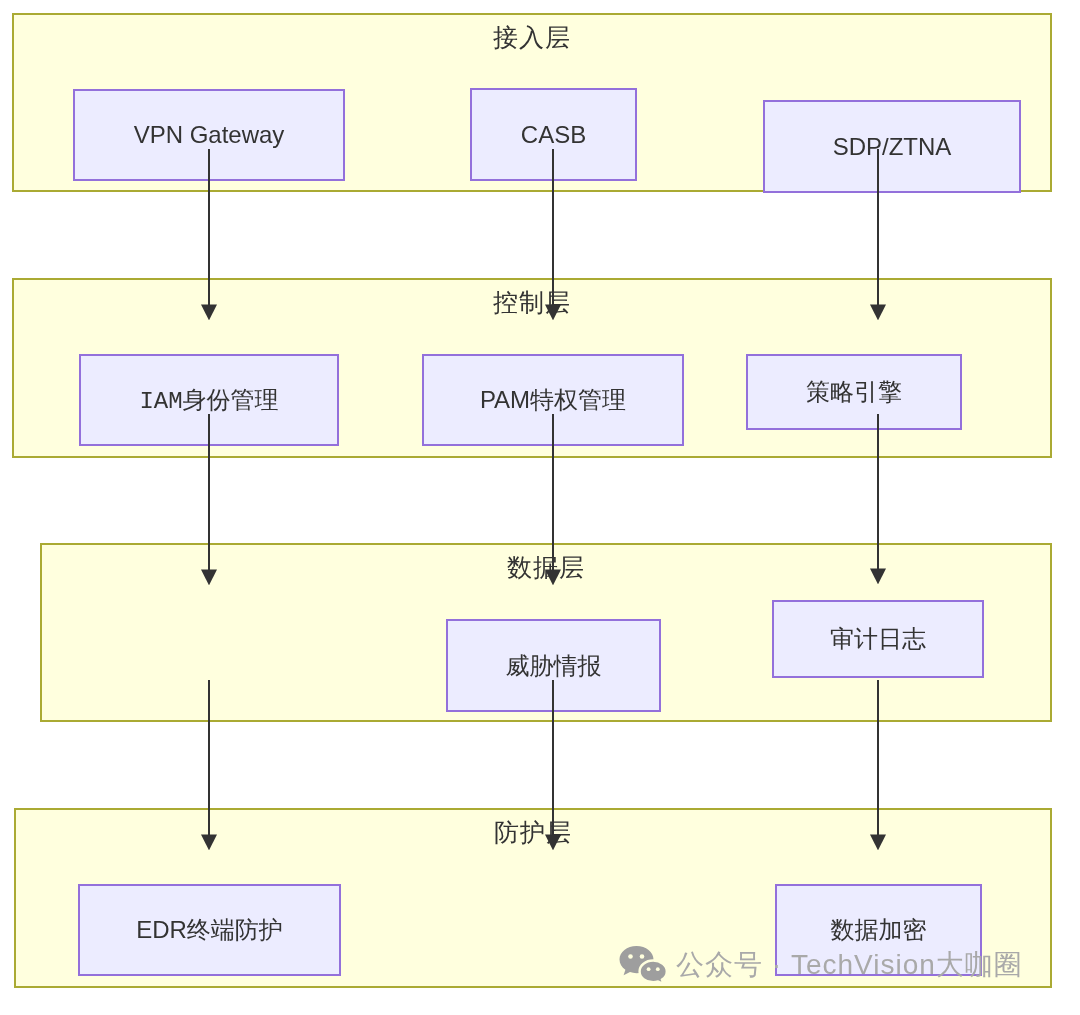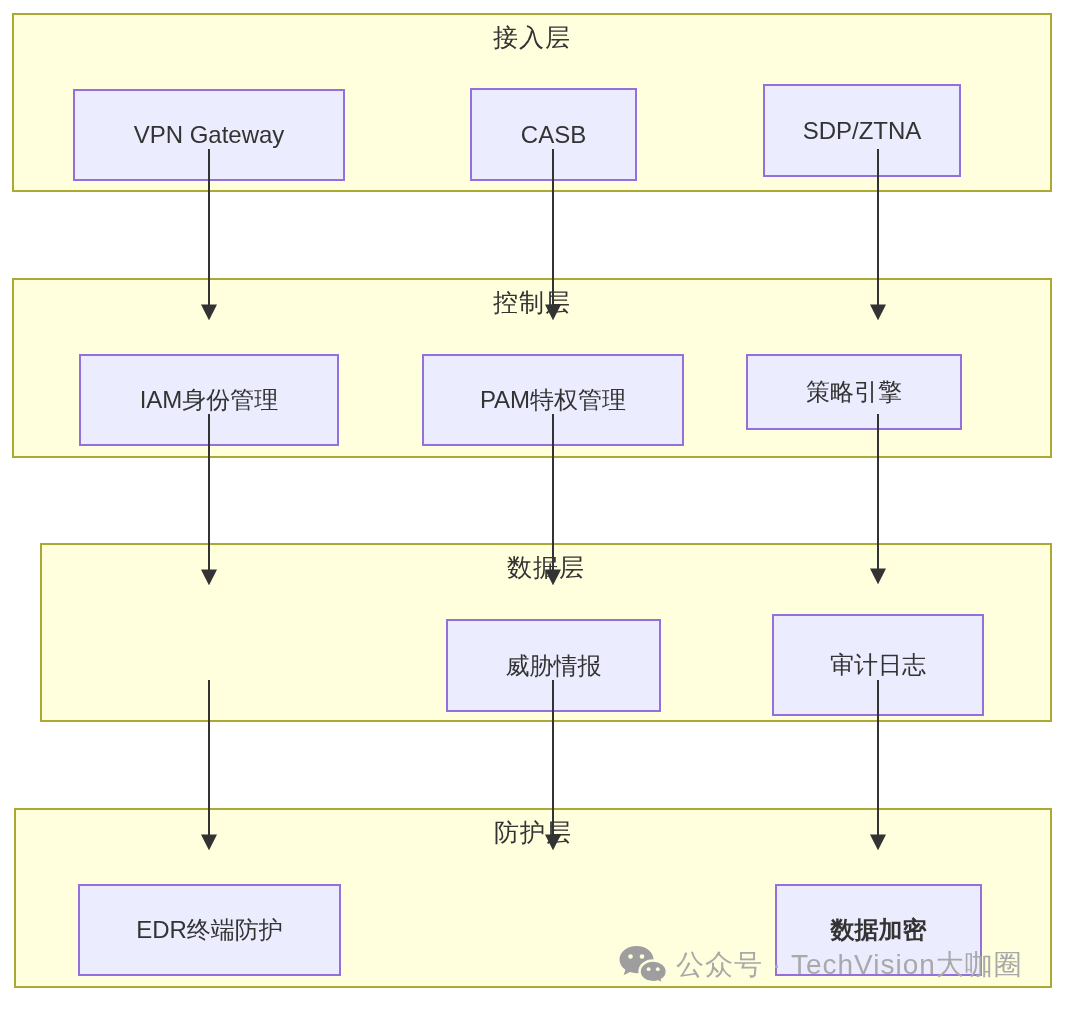--- a/index.html
+++ b/index.html
@@ -65,31 +65,31 @@
   <div class="layer" style="left:40px;top:543px;width:1012px;height:179px;">
     <div class="layer-title">数据层</div>
   </div>
 
   <div class="layer" style="left:14px;top:808px;width:1038px;height:180px;">
     <div class="layer-title">防护层</div>
   </div>
 
   <div class="node" style="left:73px;top:57px;width:272px;height:92px;">VPN Gateway</div>
   <div class="node" style="left:470px;top:56px;width:167px;height:93px;">CASB</div>
-  <div class="node" style="left:763px;top:52px;width:198px;height:93px;text-align:center;">SDP/ZTNA</div>
+  <div class="node" style="left:763px;top:68px;width:258px;height:93px;text-align:center;">SDP/ZTNA</div>
 
-  <div class="node" style="left:79px;top:322px;width:260px;height:92px;">IAM身份管理</div>
+  <div class="node" style="left:79px;top:322px;width:260px;height:92px;font-family:Liberation Mono, monospace;">IAM身份管理</div>
   <div class="node" style="left:422px;top:322px;width:262px;height:92px;">PAM特权管理</div>
   <div class="node" style="left:746px;top:322px;width:216px;height:76px;">策略引擎</div>
 
   <div class="node" style="left:446px;top:587px;width:215px;height:93px;">威胁情报</div>
-  <div class="node" style="left:772px;top:582px;width:212px;height:102px;">审计日志</div>
+  <div class="node" style="left:772px;top:568px;width:212px;height:78px;">审计日志</div>
 
   <div class="node" style="left:78px;top:852px;width:263px;height:92px;">EDR终端防护</div>
-  <div class="node" style="left:775px;top:852px;width:207px;height:92px;font-weight:bold;">数据加密</div>
+  <div class="node" style="left:775px;top:852px;width:207px;height:92px;">数据加密</div>
 
   <svg class="edges" width="1080" height="1015">
     <defs>
       <marker id="arrowhead" viewBox="0 0 10 10" refX="8.5" refY="5" markerWidth="8" markerHeight="8" orient="auto-start-reverse">
         <path d="M0,0 L10,5 L0,10 z" fill="#333333"></path>
       </marker>
     </defs>
 
     <line x1="209" y1="149" x2="209" y2="318" stroke="#333333" stroke-width="2" marker-end="url(#arrowhead)"></line>
     <line x1="553" y1="149" x2="553" y2="318" stroke="#333333" stroke-width="2" marker-end="url(#arrowhead)"></line>

